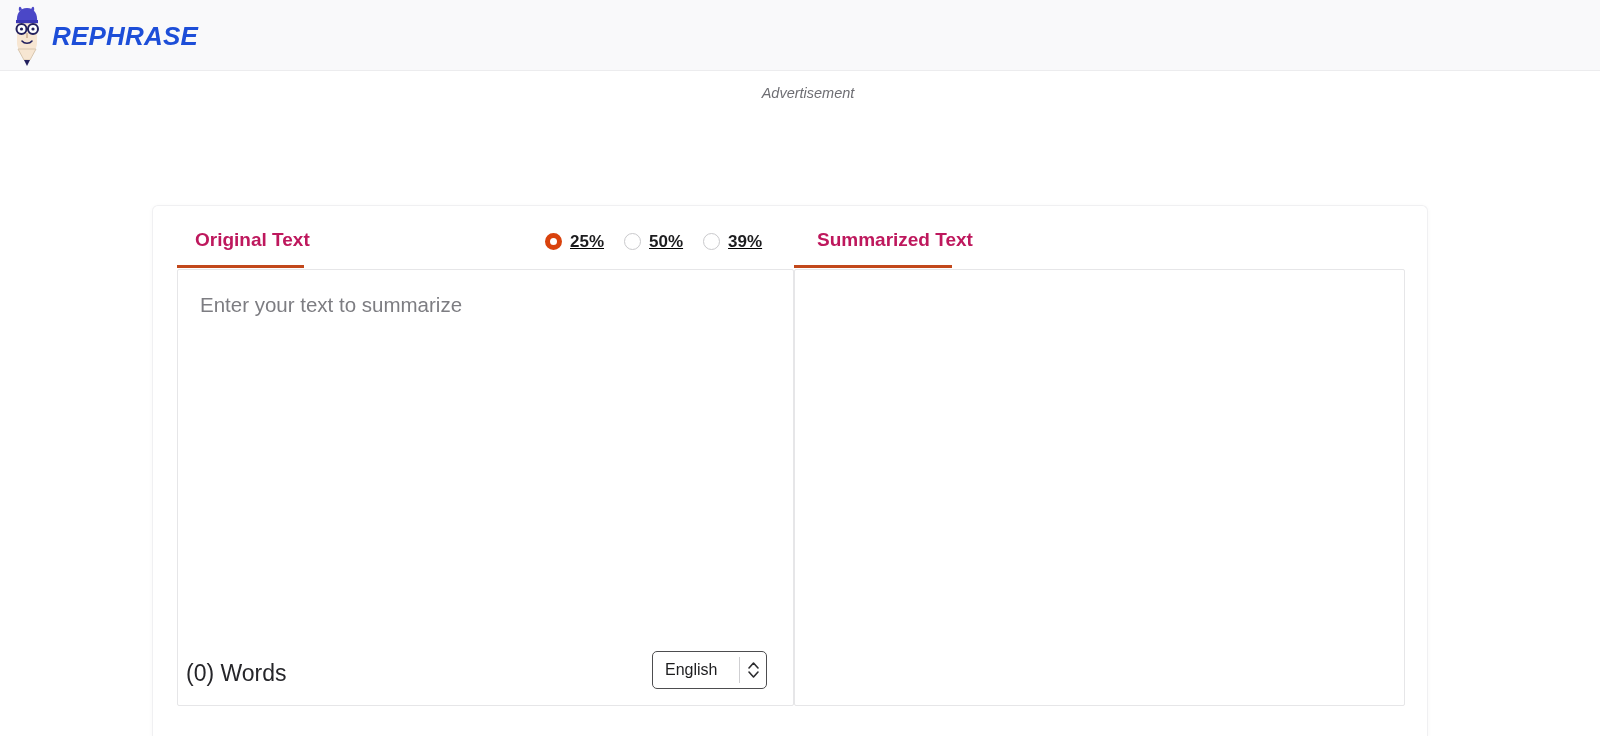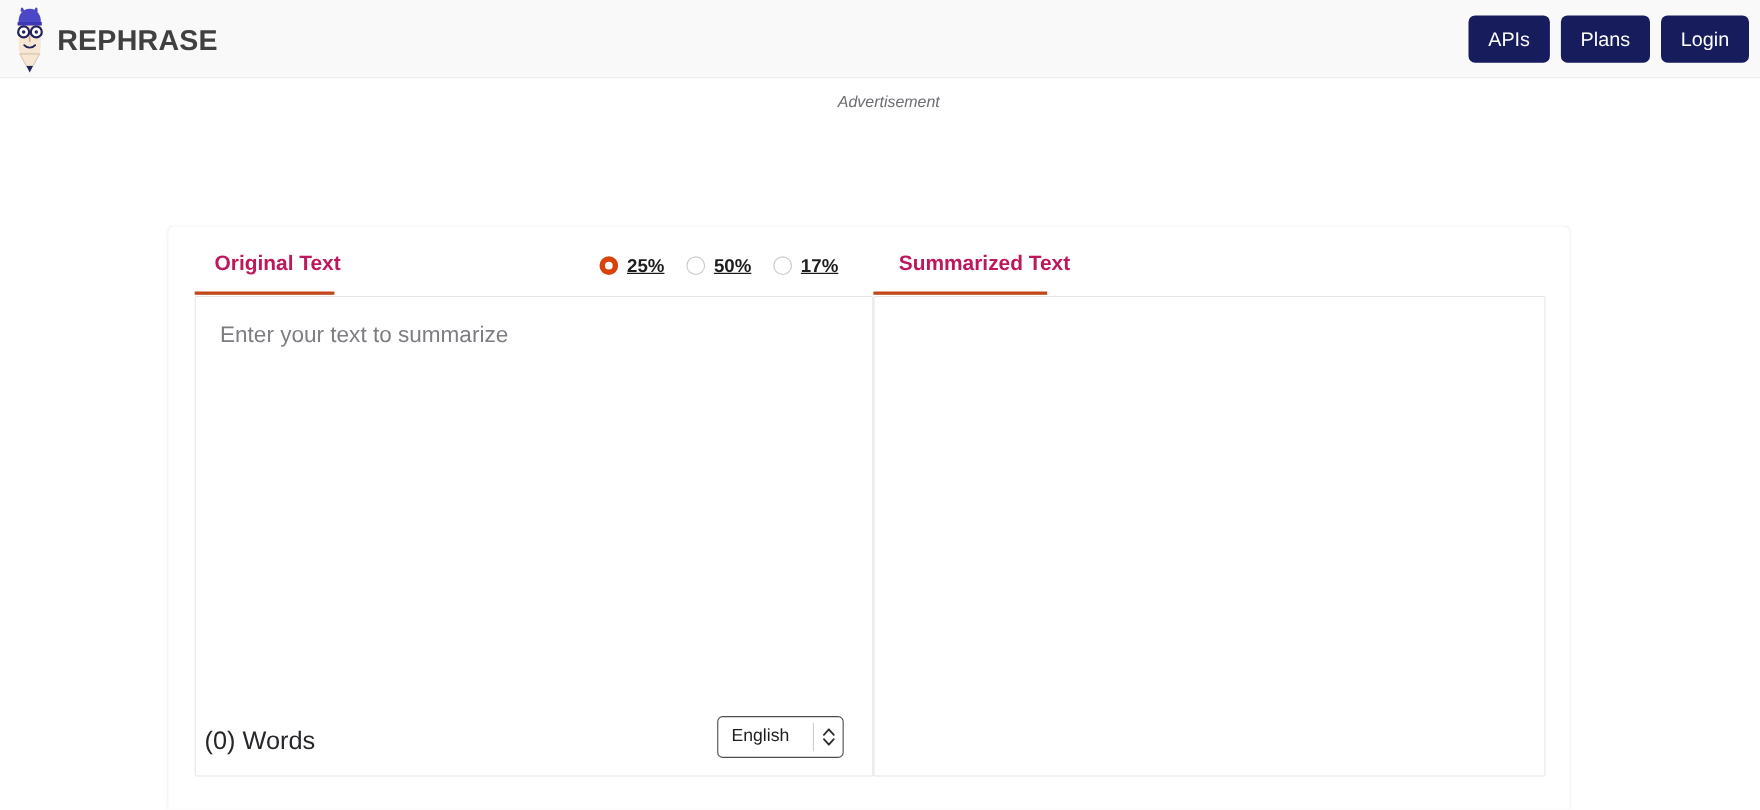--- a/index.html
+++ b/index.html
@@ -35,23 +35,24 @@
   .brand-mark {
     width: 34px;
     height: 62px;
     position: relative;
     display: block;
   }
   .brand-name {
     font-size: 26px;
     font-weight: 700;
     letter-spacing: 0.2px;
-    color: #404040;
-    line-height: 1;
-    white-space: nowrap;
+    color: #1d4ed8;
+    line-height: 1;
+    white-space: nowrap;
+    font-style: italic;
   }
 
   .nav-area {
     position: absolute;
     right: 10px;
     top: 0;
     height: 71px;
     display: flex;
     align-items: center;
   }
@@ -305,25 +306,20 @@
         <path d="M12 36 C14.5 39 19.5 39 22 36" stroke="#23215e" stroke-width="1.6" fill="none" stroke-linecap="round"></path>
 
         <path d="M8 44 L26 44 L20 55 L14 55 Z" fill="#f7e6d2" stroke="#d8c6ae" stroke-width="1"></path>
         <path d="M14 55 L20 55 L17 61 Z" fill="#23215e"></path>
       </svg>
     </span>
     <span class="brand-name">REPHRASE</span>
   </a>
 
   <nav class="nav-area">
-    <div class="nav-buttons">
-      <button class="nav-btn">APIs</button>
-      <button class="nav-btn">Plans</button>
-      <button class="nav-btn">Login</button>
-    </div>
   </nav>
 </header>
 
 <section class="ad-slot">
   <div class="ad-label">Advertisement</div>
 </section>
 
 <main class="tool-card">
 
   <div class="tabs-row">
@@ -334,21 +330,21 @@
       <label class="ratio-opt selected">
         <span class="radio-dot"></span>
         <span class="ratio-label">25%</span>
       </label>
       <label class="ratio-opt">
         <span class="radio-dot"></span>
         <span class="ratio-label">50%</span>
       </label>
       <label class="ratio-opt">
         <span class="radio-dot"></span>
-        <span class="ratio-label">17%</span>
+        <span class="ratio-label">39%</span>
       </label>
     </div>
 
     <div class="tab tab-summarized">Summarized Text</div>
     <div class="tab-underline tab-summarized-ul"></div>
   </div>
 
   <section class="panel panel-left">
 
     <div class="editor-placeholder">Enter your text to summarize</div>

